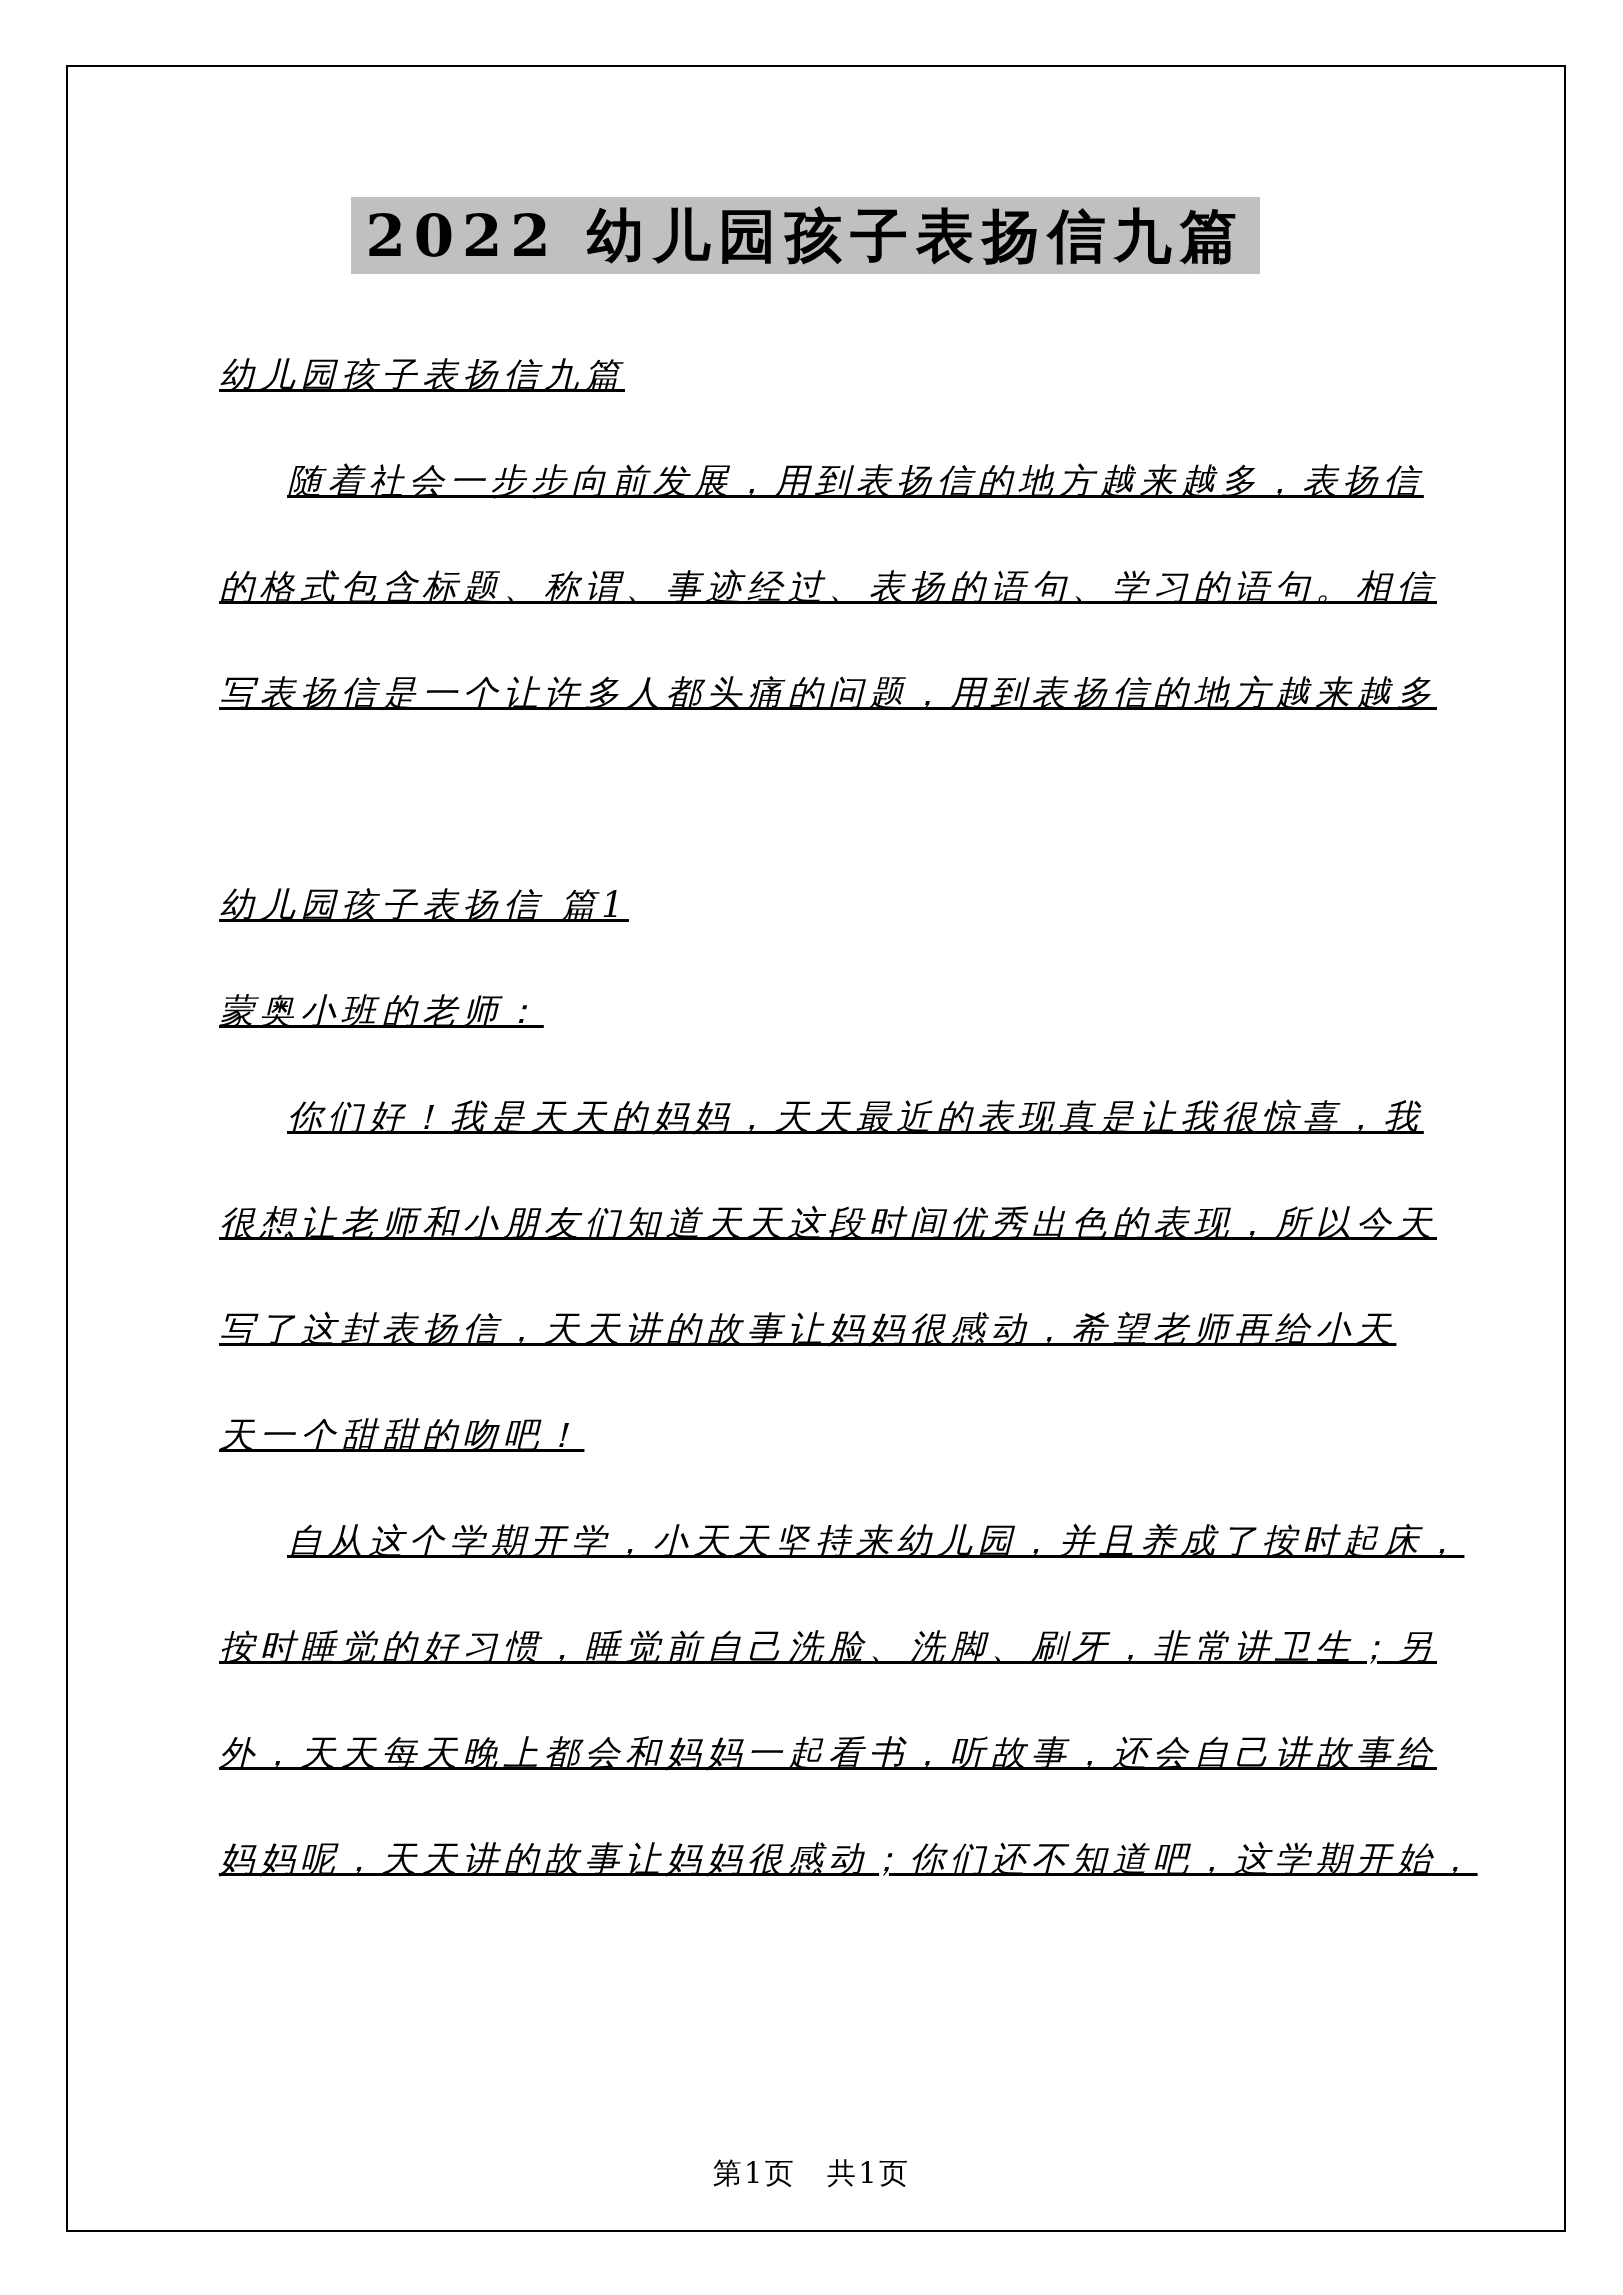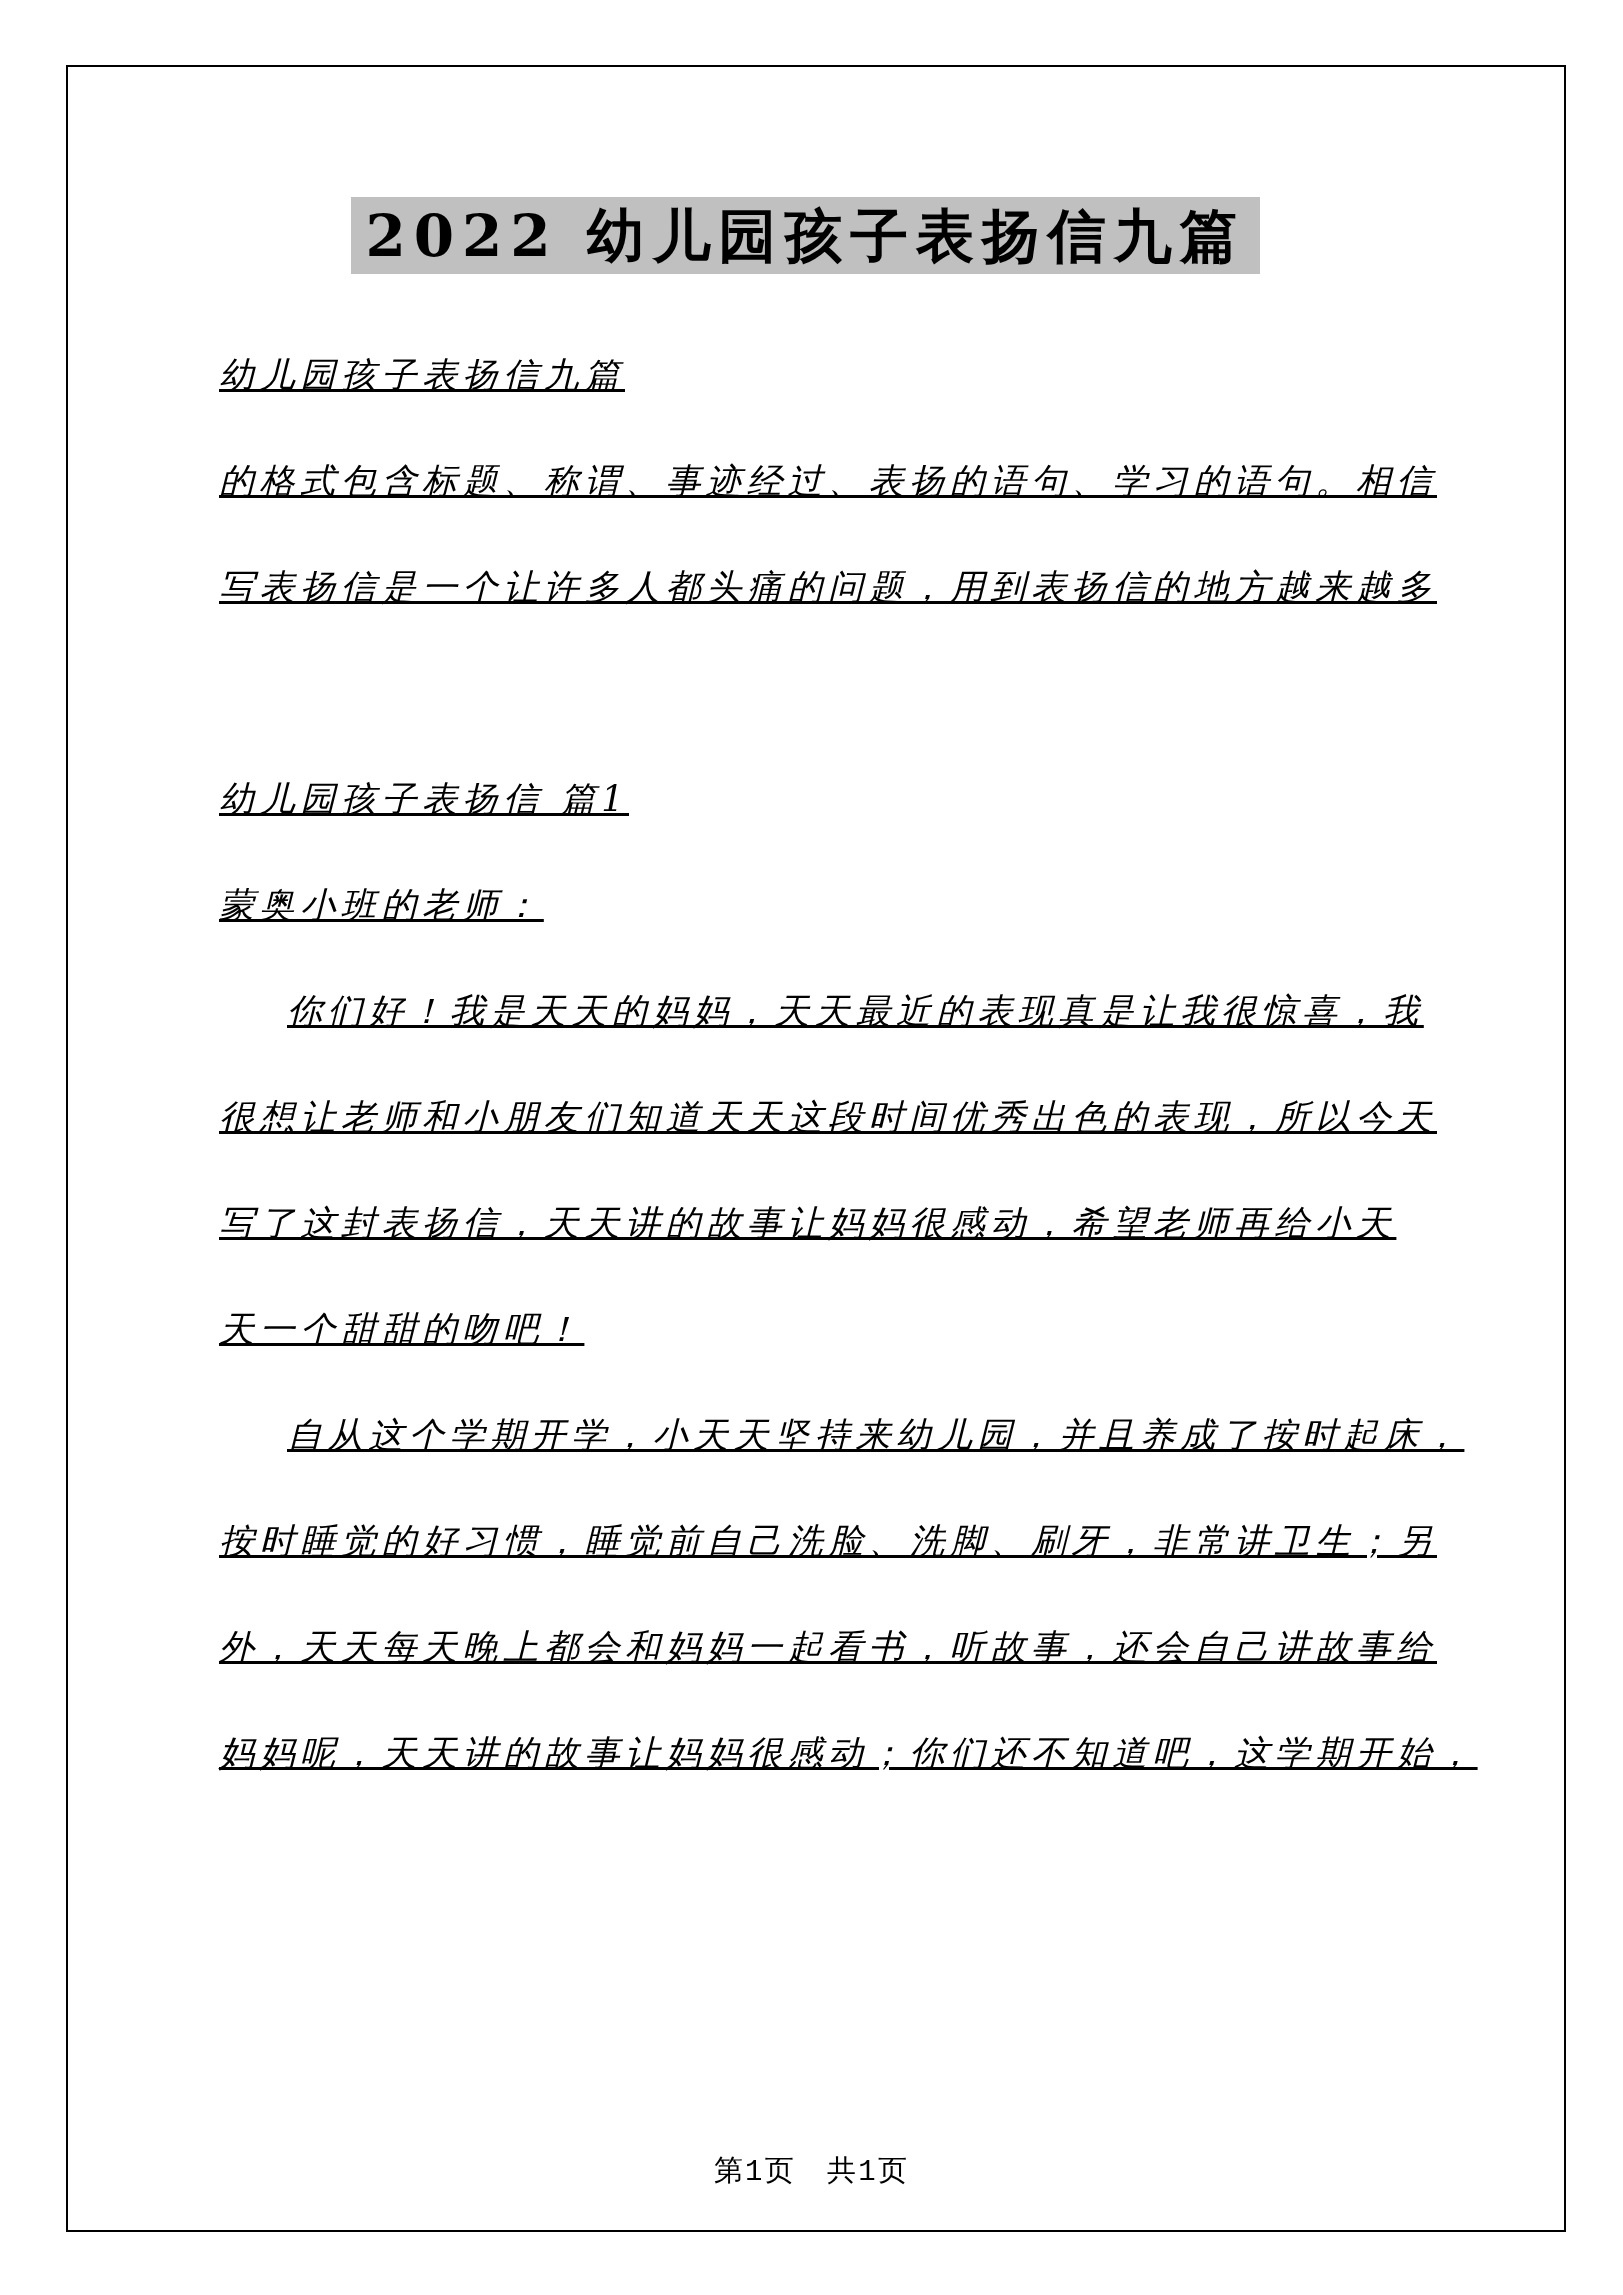--- a/index.html
+++ b/index.html
@@ -51,36 +51,36 @@
   .bline.ind { padding-left: 68px; }
   .footer {
     position: absolute;
     left: 0; right: 0; top: 2156px;
     text-align: center;
     font-size: 29px;
     line-height: 34px;
     letter-spacing: 2.2px;
     font-style: normal;
     white-space: pre;
-    font-family: Liberation Mono, monospace;
   }
 </style>
 </head>
 <body>
 
 <div class="canvas">
 
   <div class="page-border"></div>
 
   <div class="title-wrap">
     <span class="title-chip">2022 幼儿园孩子表扬信九篇</span>
   </div>
 
   <div class="body-text">
     <div class="bline">幼儿园孩子表扬信九篇</div>
+    <div class="bline ind">随着社会一步步向前发展，用到表扬信的地方越来越多，表扬信</div>
     <div class="bline">的格式包含标题、称谓、事迹经过、表扬的语句、学习的语句。相信</div>
     <div class="bline">写表扬信是一个让许多人都头痛的问题，用到表扬信的地方越来越多</div>
     <div class="bline"></div>
     <div class="bline">幼儿园孩子表扬信 篇1</div>
     <div class="bline">蒙奥小班的老师：</div>
     <div class="bline ind">你们好！我是天天的妈妈，天天最近的表现真是让我很惊喜，我</div>
     <div class="bline">很想让老师和小朋友们知道天天这段时间优秀出色的表现，所以今天</div>
     <div class="bline">写了这封表扬信，天天讲的故事让妈妈很感动，希望老师再给小天</div>
     <div class="bline">天一个甜甜的吻吧！</div>
     <div class="bline ind">自从这个学期开学，小天天坚持来幼儿园，并且养成了按时起床，</div>

